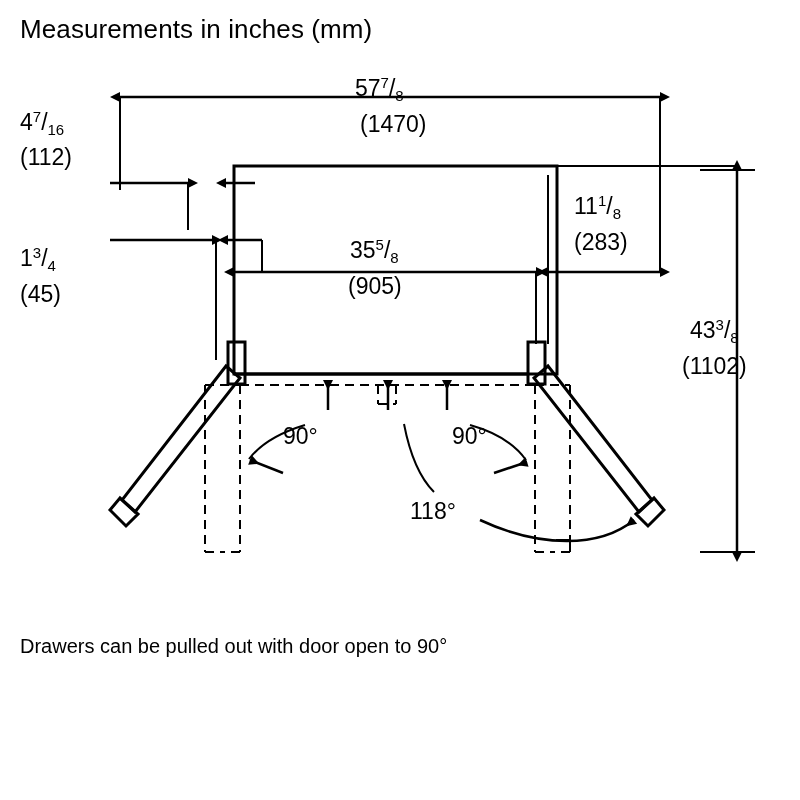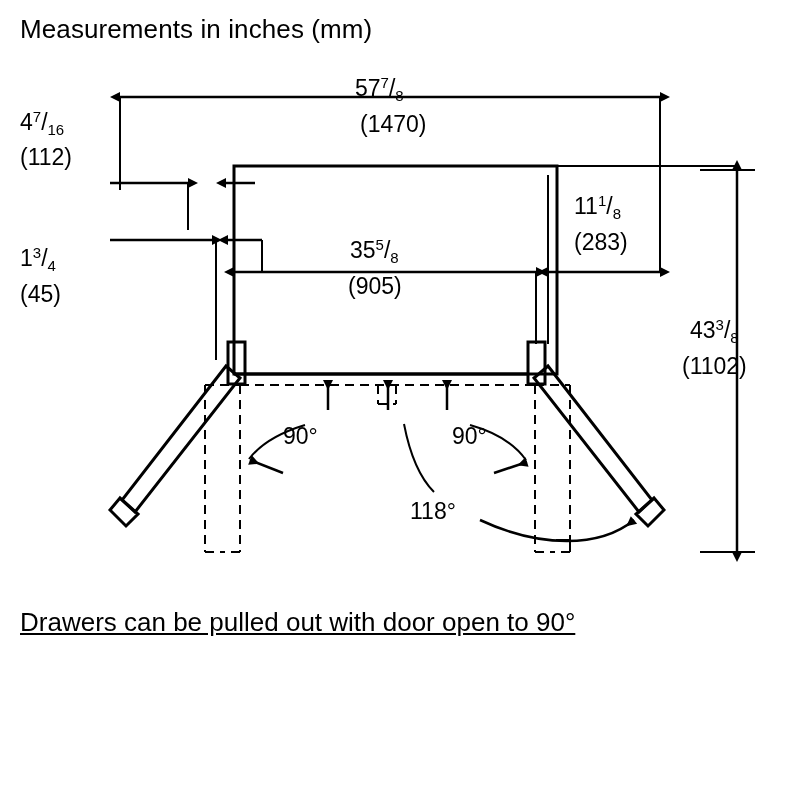--- a/index.html
+++ b/index.html
@@ -24,25 +24,24 @@
     position: absolute;
     left: 20px;
     top: 14px;
     font-size: 26px;
     letter-spacing: 0.1px;
     white-space: nowrap;
   }
   .footnotes {
     position: absolute;
     left: 20px;
-    top: 604px;
+    top: 628px;
     width: 760px;
-    font-size: 26px;
+    font-size: 20px;
     line-height: 36px;
-    text-decoration: underline;
   }
   .footnote-line {
     display: block;
   }
   svg.diagram {
     position: absolute;
     left: 0;
     top: 0;
     width: 800px;
     height: 800px;

